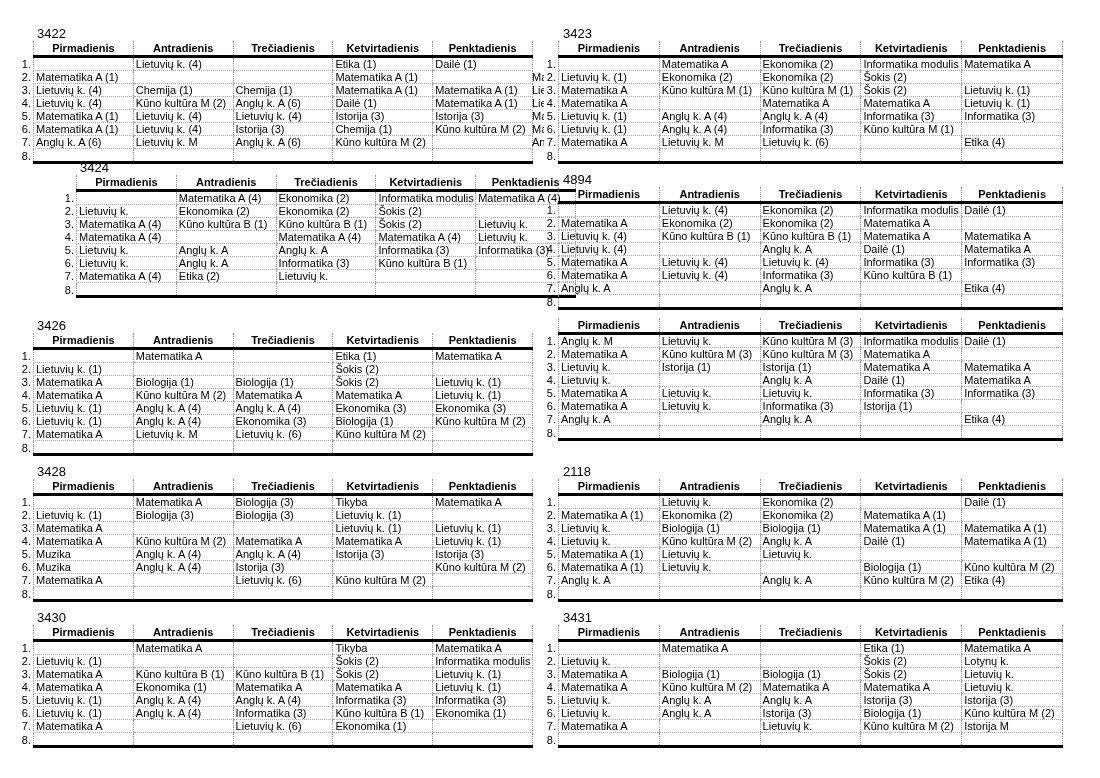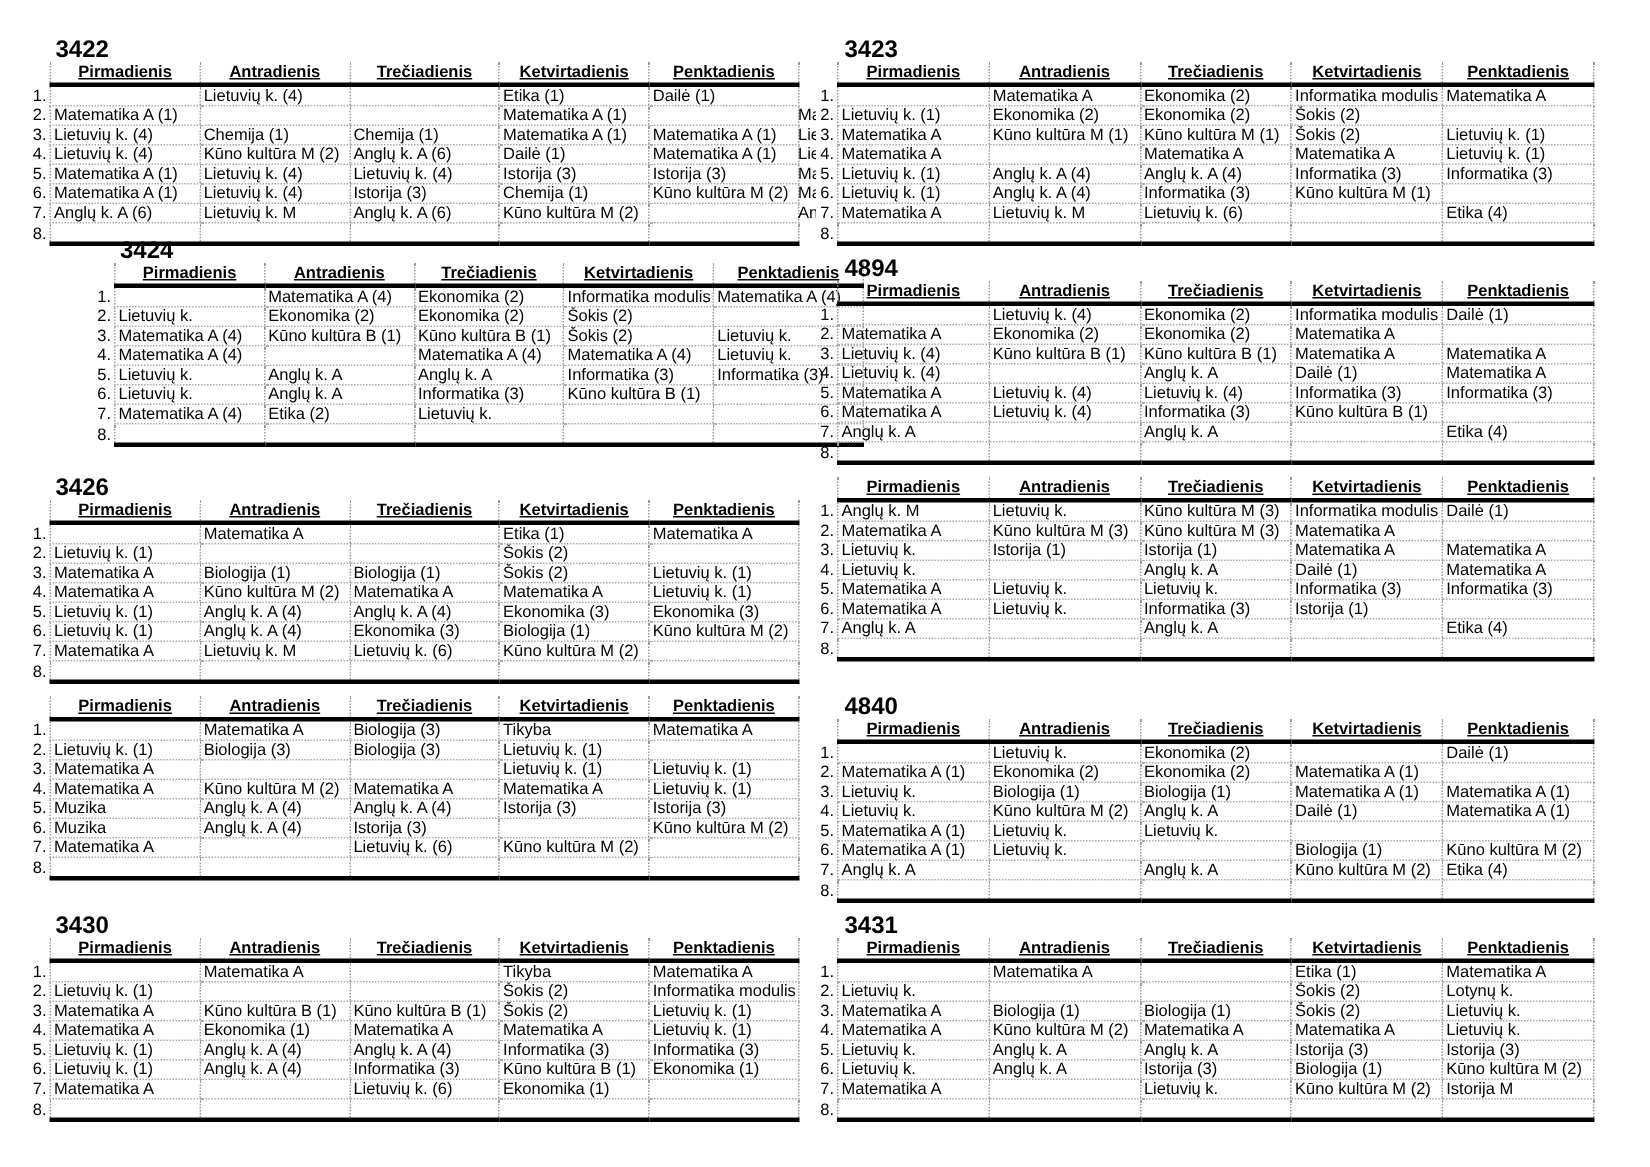--- a/index.html
+++ b/index.html
@@ -7,21 +7,21 @@
     width: 1100px; height: 778px;
     position: relative; overflow: hidden;
     font-family: "Liberation Sans", sans-serif;
     font-size: 11px; color: #000;
   }
   #page { position: absolute; inset: 0; background: #fff; }
 
   .tblock { position: absolute; }
 
   .ttitle {
-    font-weight: bold; font-size: 16px;
+    font-weight: normal; font-size: 13px;
     height: 15px; line-height: 15px;
     white-space: nowrap;
   }
   .left  .ttitle { margin-left: 17px; }
   .right .ttitle { margin-left: 31px; }
 
   table.tt { border-collapse: collapse; table-layout: fixed; }
   .left  table.tt { width: 513px; }
   .right table.tt { width: 531px; }
 
@@ -29,21 +29,20 @@
   .left  th.gut { width: 13px; }
   .right th.gut { width: 26px; }
 
   th.day {
     font-weight: bold; text-align: center;
     height: 14px; line-height: 14px; padding: 0;
     border-bottom: 3px solid #000;
     border-left: 1px dotted #9a9a9a;
     white-space: nowrap; overflow: hidden;
     font-size: 11px;
-    text-decoration: underline;
   }
   th.day:last-child, td.day:last-child { border-right: 1px dotted #9a9a9a; }
 
   td.day {
     height: 12px; line-height: 12px;
     padding: 0 1px 0 2px;
     border-bottom: 1px dotted #ababab;
     border-left: 1px dotted #9a9a9a;
     white-space: nowrap; overflow: hidden;
     text-align: left; vertical-align: middle;
@@ -782,20 +781,21 @@
             <td class="day"></td>
             <td class="day"></td>
             <td class="day"></td>
             <td class="day"></td>
             <td class="day"></td>
           </tr>
         </tbody>
     </table>
   </div>
     <div class="tblock left" style="left: 20px; top: 464px;">
+    <div class="ttitle">3428</div>
     <table class="tt">
       <thead>
         <tr class="hdr">
           <th class="gut"></th>
         <th class="day">Pirmadienis</th>
             <th class="day">Antradienis</th>
             <th class="day">Trečiadienis</th>
             <th class="day">Ketvirtadienis</th>
             <th class="day">Penktadienis</th>
           </tr>
@@ -902,21 +902,21 @@
             <td class="day"></td>
             <td class="day"></td>
             <td class="day"></td>
             <td class="day"></td>
             <td class="day"></td>
           </tr>
         </tbody>
     </table>
   </div>
     <div class="tblock right" style="left: 532px; top: 464px;">
-    <div class="ttitle">4840</div>
+    <div class="ttitle">2118</div>
     <table class="tt">
       <thead>
         <tr class="hdr">
           <th class="gut"></th>
         <th class="day">Pirmadienis</th>
             <th class="day">Antradienis</th>
             <th class="day">Trečiadienis</th>
             <th class="day">Ketvirtadienis</th>
             <th class="day">Penktadienis</th>
           </tr>

